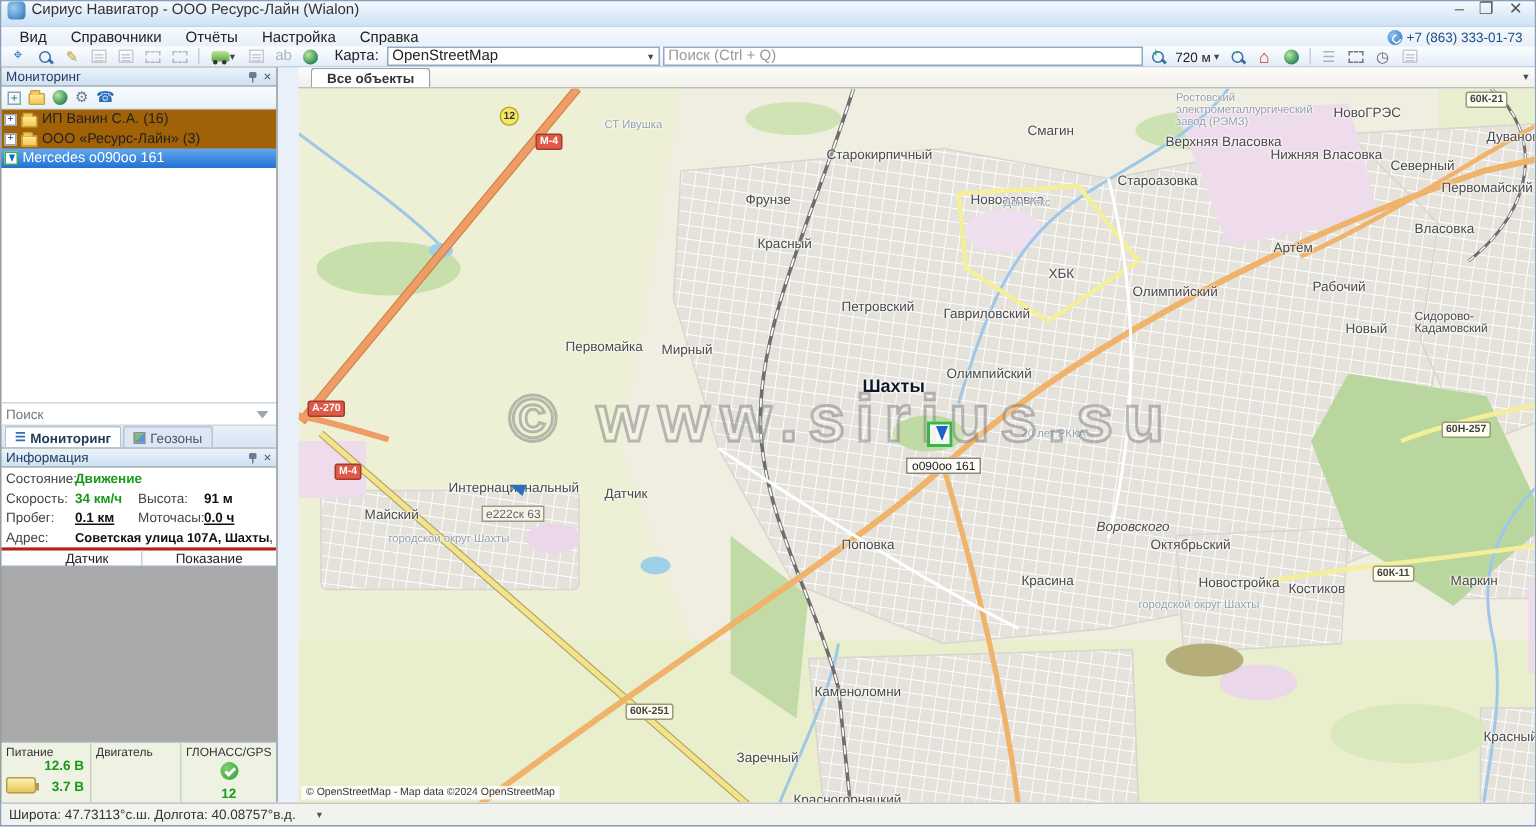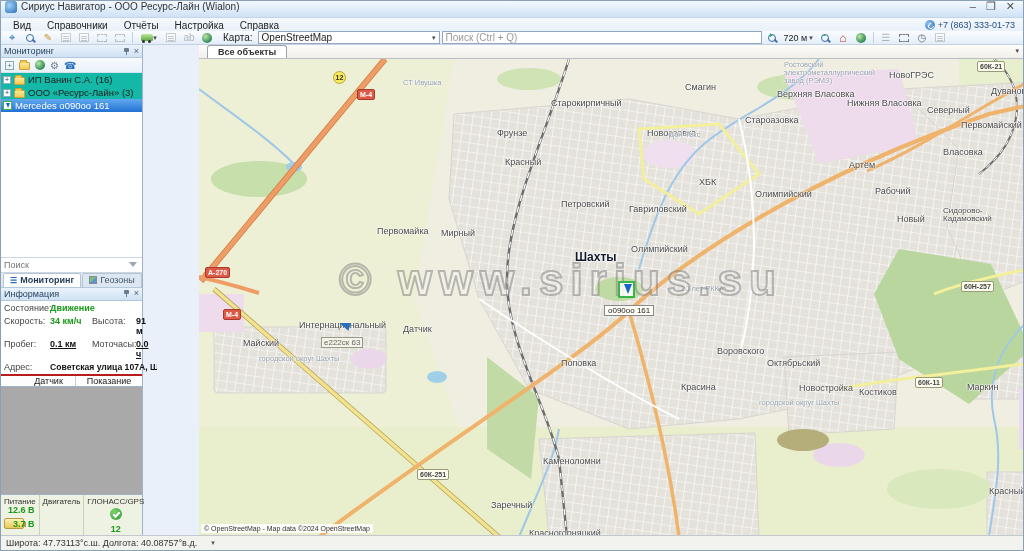--- a/index.html
+++ b/index.html
@@ -60,22 +60,22 @@
   .tb-label { font-size:10px; color:#222; margin:0 3px 0 6px; }
   .tb-select { width:182px; height:13px; background:#fff; border:1px solid #93a8c4;
     display:flex; align-items:center; font-size:10px; padding:0 3px; color:#222; }
   .tb-select .caret { margin-left:auto; }
   .tb-input { width:320px; height:13px; background:#fff; border:1px solid #93a8c4;
     font-size:10px; padding:0 3px; color:#888; font-family:"Liberation Sans",sans-serif; }
   .tb-input::placeholder { color:#999; }
   .scale-btn { display:flex; align-items:center; gap:2px; font-size:9px; color:#222; padding:0 2px; }
 
   
-  .sidebar { position:absolute; left:0; top:44px; width:142px; bottom:15px;
-    background:#14b8a6; border-right:1px solid #9fb2c6; display:flex; flex-direction:column; }
+  .sidebar { position:absolute; left:0; top:44px; width:184px; bottom:15px;
+    background:#a16207; border-right:1px solid #9fb2c6; display:flex; flex-direction:column; }
   .panel-header { height:13px; background:linear-gradient(#eaf3fc,#cfe1f3);
     border-bottom:1px solid #b4c8dd; display:flex; align-items:center; padding:0 3px;
     font-size:9px; color:#1f3b57; flex:0 0 auto; }
   .panel-header .ph-btns { margin-left:auto; display:flex; gap:4px; align-items:center; }
   .pin-ico { width:7px; height:7px; position:relative; }
   .pin-ico::before { content:""; position:absolute; left:1px; top:0; width:5px; height:4px;
     background:#6b7d90; border-radius:1px; }
   .pin-ico::after { content:""; position:absolute; left:3px; top:4px; width:1px; height:3px; background:#6b7d90; }
   .x-ico { font-size:9px; color:#55606b; line-height:7px; }
   .mon-toolbar { height:15px; background:linear-gradient(#f8fbfe,#e9f1f9);
@@ -493,21 +493,21 @@
           <div class="map-label" style="left: 430px; top: 146px;">Гавриловский</div>
           <div class="map-label" style="left: 178px; top: 168px;">Первомайка</div>
           <div class="map-label" style="left: 242px; top: 170px;">Мирный</div>
           <div class="map-label" style="left: 432px; top: 186px;">Олимпийский</div>
           <div class="map-label city" style="left: 376px; top: 192px;">Шахты</div>
           <div class="map-label faint" style="left: 482px; top: 226px;">20 лет РККА</div>
           <div class="map-label" style="left: 100px; top: 262px;">Интернациональный</div>
           <div class="map-label" style="left: 204px; top: 266px;">Датчик</div>
           <div class="map-label" style="left: 44px; top: 280px;">Майский</div>
           <div class="map-label" style="left: 362px; top: 300px;">Поповка</div>
-          <div class="map-label" style="left: 518px; top: 288px;">Воровского</div>
+          <div class="map-label" style="left: 532px; top: 288px; font-style: italic;">Воровского</div>
           <div class="map-label" style="left: 568px; top: 300px;">Октябрьский</div>
           <div class="map-label" style="left: 482px; top: 324px;">Красина</div>
           <div class="map-label" style="left: 600px; top: 325px;">Новостройка</div>
           <div class="map-label" style="left: 660px; top: 329px;">Костиков</div>
           <div class="map-label" style="left: 768px; top: 324px;">Маркин</div>
           <div class="map-label" style="left: 790px; top: 428px;">Красный Луч</div>
           <div class="map-label" style="left: 344px; top: 398px;">Каменоломни</div>
           <div class="map-label" style="left: 292px; top: 442px;">Заречный</div>
           <div class="map-label" style="left: 330px; top: 470px;">Красногорняцкий</div>
           <div class="map-label faint" style="left: 60px; top: 296px;">городской округ Шахты</div>

